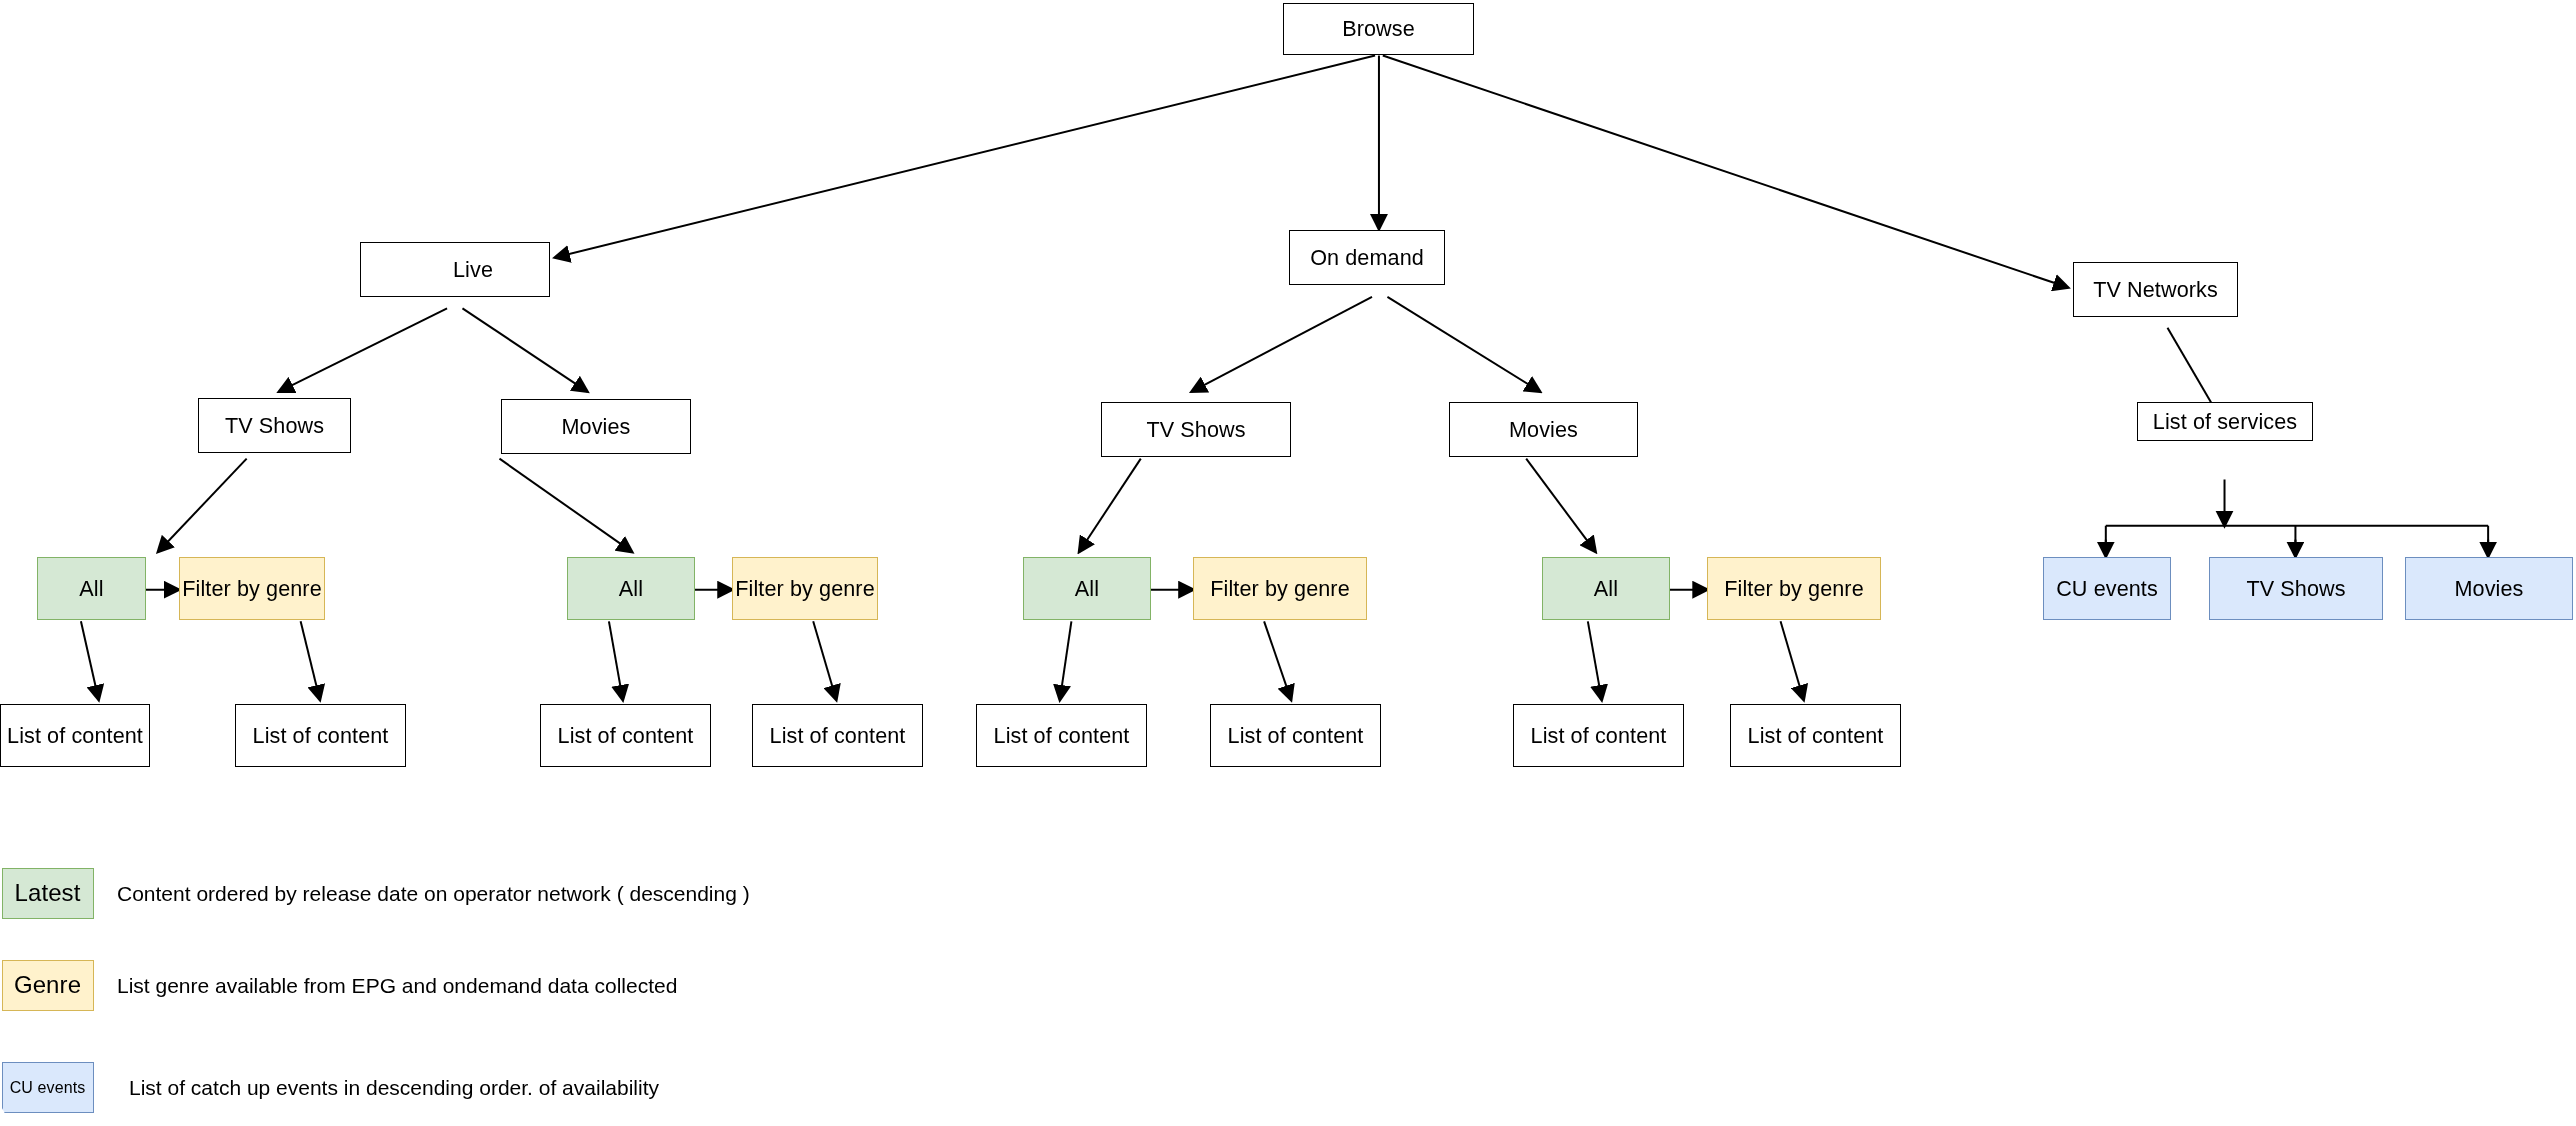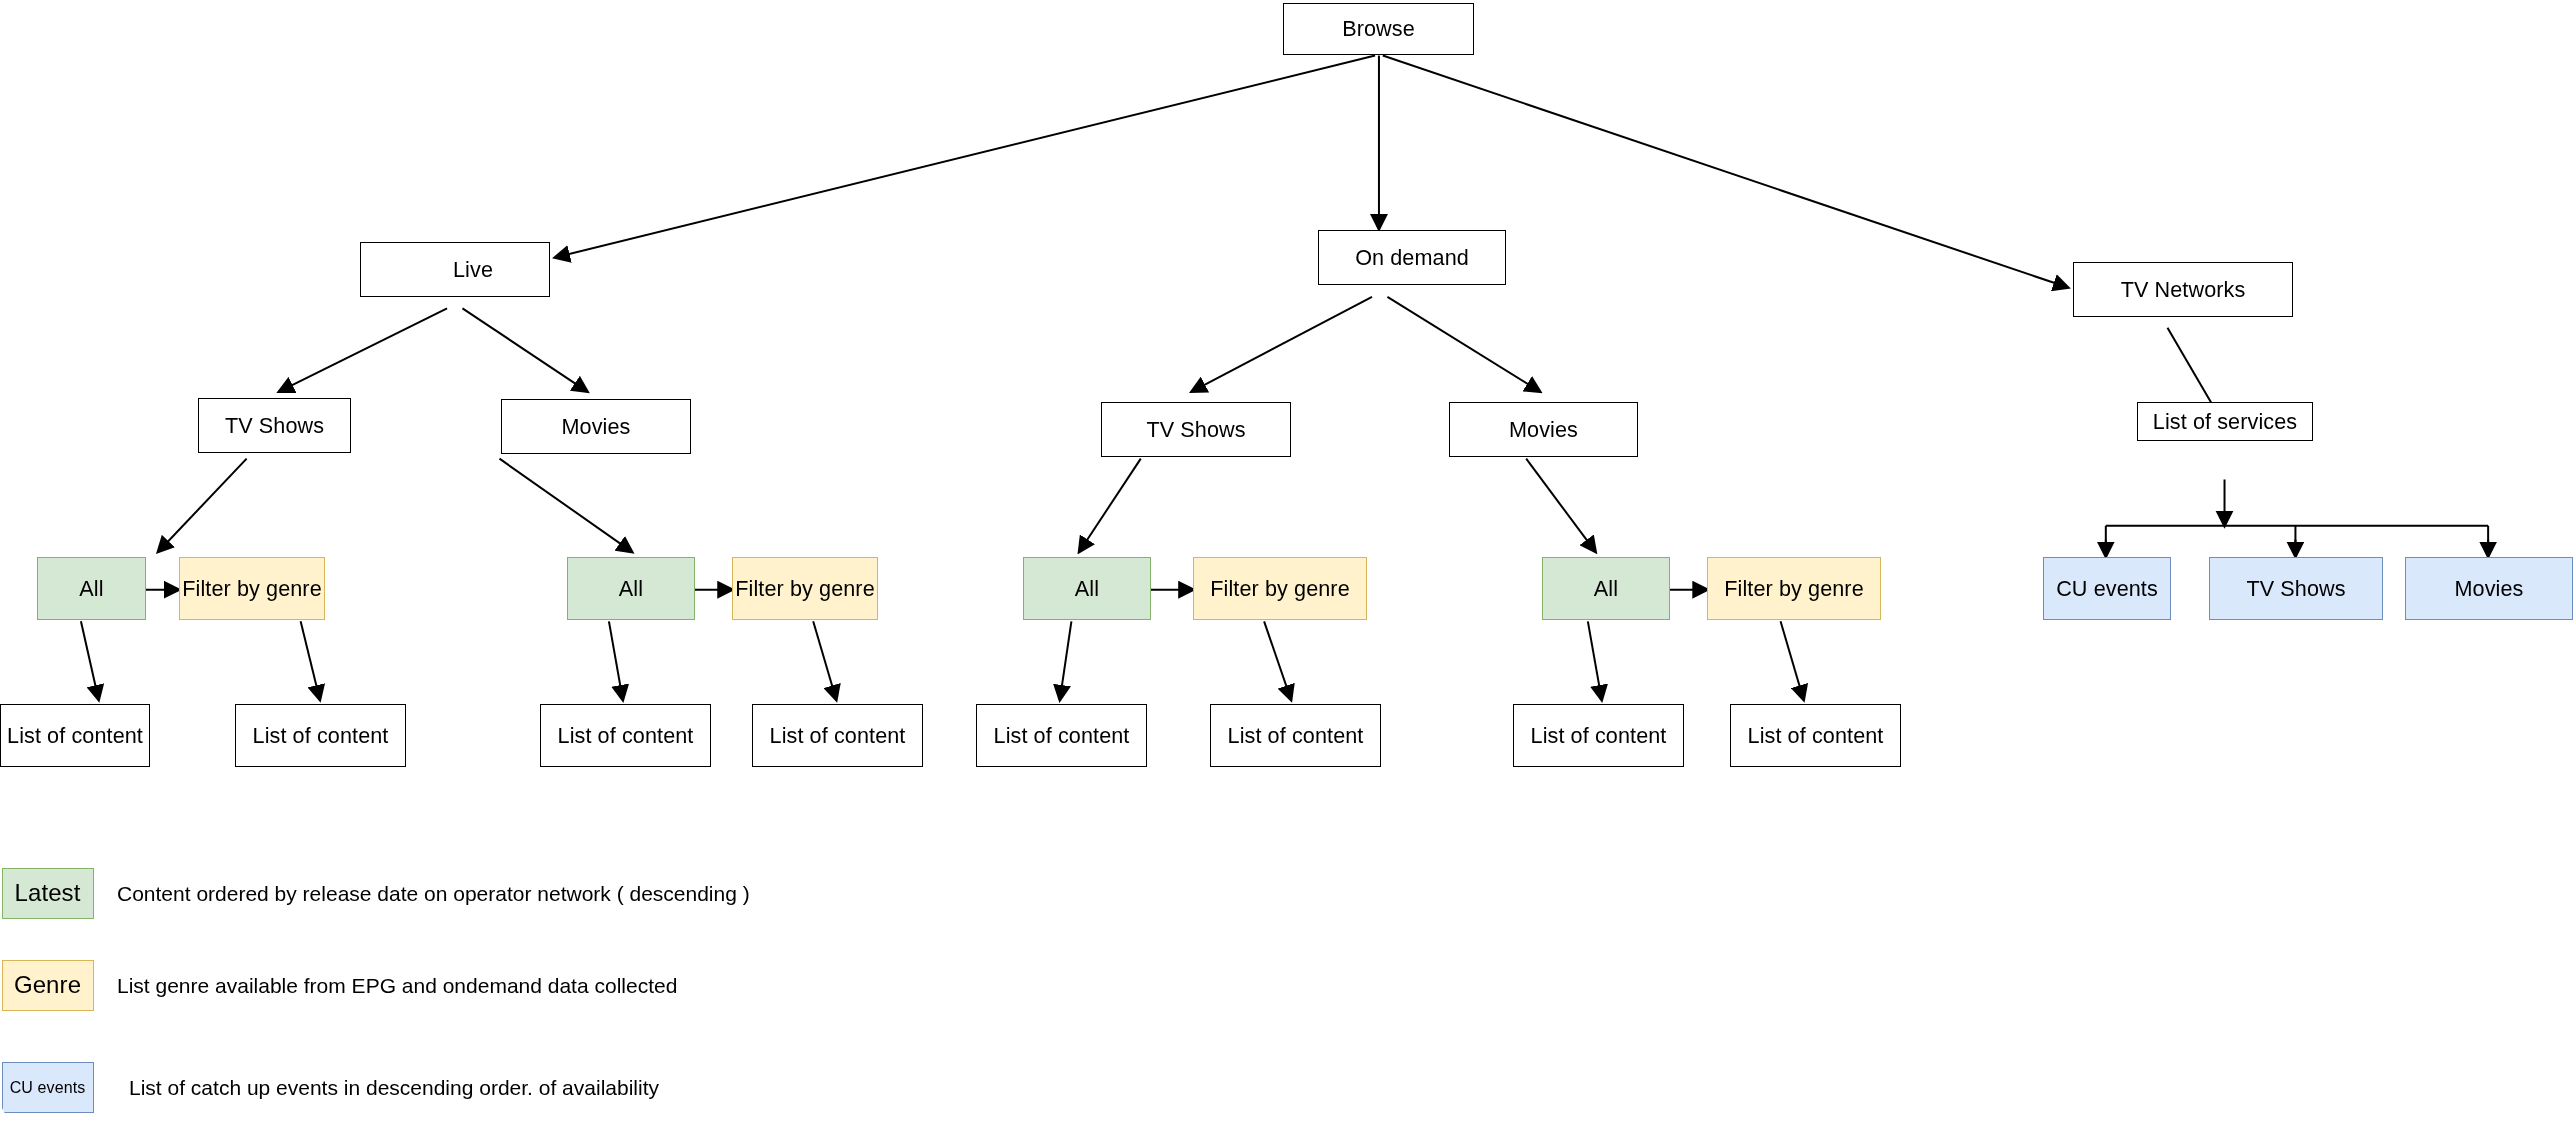--- a/index.html
+++ b/index.html
@@ -131,22 +131,22 @@
     <g stroke="#000000" stroke-width="2.6" fill="none" marker-end="url(#arrow)">
       <path d="M 2732 700 L 2732 722"></path>
       <path d="M 2978 700 L 2978 722"></path>
       <path d="M 3228 700 L 3228 722"></path>
     </g>
   </svg>
 
   <div class="node" style="left:1283px; top:3.1px; width:191px; height:52px;">Browse</div>
 
   <div class="node" style="left:360px; top:242px; width:190px; height:55px;padding-left:36px;">Live</div>
-  <div class="node" style="left:1318px; top:230px; width:188px; height:55px;">On demand</div>
-  <div class="node" style="left:2073px; top:262px; width:220px; height:55px;">TV Networks</div>
+  <div class="node" style="left:1289px; top:230px; width:156px; height:55px;">On demand</div>
+  <div class="node" style="left:2073px; top:262px; width:165px; height:55px;">TV Networks</div>
 
   <div class="node" style="left:198px; top:398px; width:153px; height:55px;">TV Shows</div>
   <div class="node" style="left:501px; top:399px; width:190px; height:55px;">Movies</div>
   <div class="node" style="left:1101px; top:402px; width:190px; height:55px;">TV Shows</div>
   <div class="node" style="left:1449px; top:402px; width:189px; height:55px;">Movies</div>
   <div class="node" style="left:2137px; top:402px; width:176px; height:39px;">List of services</div>
 
   <div class="node green" style="left:37px; top:557px; width:109px; height:63px;">All</div>
   <div class="node yellow" style="left:179px; top:557px; width:146px; height:63px;">Filter by genre</div>
 

